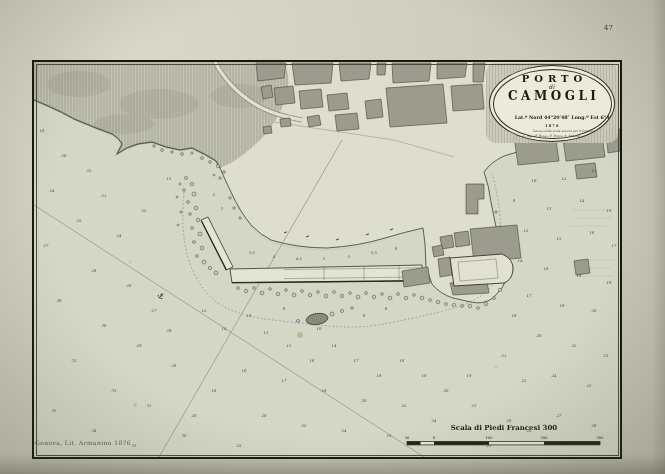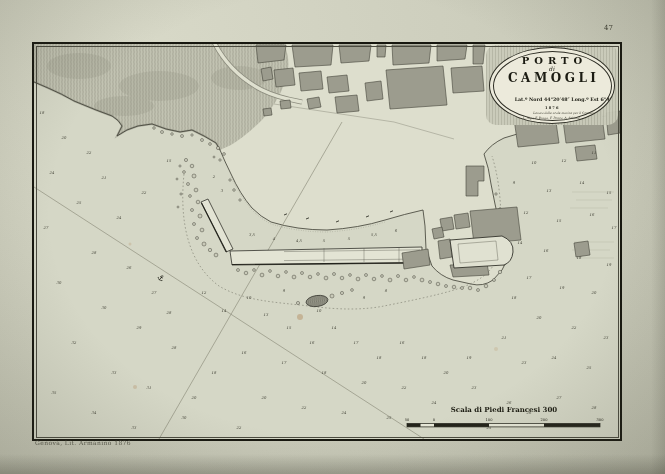--- a/index.html
+++ b/index.html
@@ -9,21 +9,21 @@
     font-family:"DejaVu Serif","Liberation Serif",serif;
     position:relative;
   }
   #photo-vignette{position:absolute;inset:0;pointer-events:none;
     background:
       linear-gradient(to top, rgba(60,60,48,.30) 0, rgba(60,60,48,0) 20px),
       linear-gradient(to left, rgba(60,60,48,.16) 0, rgba(60,60,48,0) 14px),
       radial-gradient(ellipse at 50% 45%, rgba(0,0,0,0) 60%, rgba(70,70,55,.22) 100%);}
   #page-number{position:absolute;left:604px;top:24px;font-size:7px;color:#3c3c30;}
   #imprint{position:absolute;left:35px;top:439px;font-size:6px;color:#5b5b4e;letter-spacing:.4px;}
-  #map-frame{position:absolute;left:32px;top:42px;width:586px;height:395px;
+  #map-frame{position:absolute;left:32px;top:60px;width:586px;height:395px;
     border:2.2px solid #17170f;background:#d5d7c6;box-sizing:content-box;}
   #map-frame::before{content:"";position:absolute;inset:1.5px;border:.7px solid #4a4a3e;pointer-events:none;z-index:5;}
   #chart-svg{position:absolute;inset:0;width:100%;height:100%;}
   
   #cartouche{position:absolute;left:452px;top:1px;width:132px;height:80px;z-index:3;}
   #cartouche-backdrop{position:absolute;inset:0;border-radius:10px;
     background:repeating-linear-gradient(90deg,#b4b5a4 0 1px,#c9cab9 1px 3px);opacity:.95;}
   #cartouche-oval{position:absolute;left:3px;top:2px;width:124px;height:75px;border-radius:50%;
     background:#eceadb;border:1px solid #2d2d24;text-align:center;overflow:hidden;}
   #cartouche-oval::before{content:"";position:absolute;inset:2.5px;border:.7px solid #2d2d24;border-radius:50%;pointer-events:none;}

